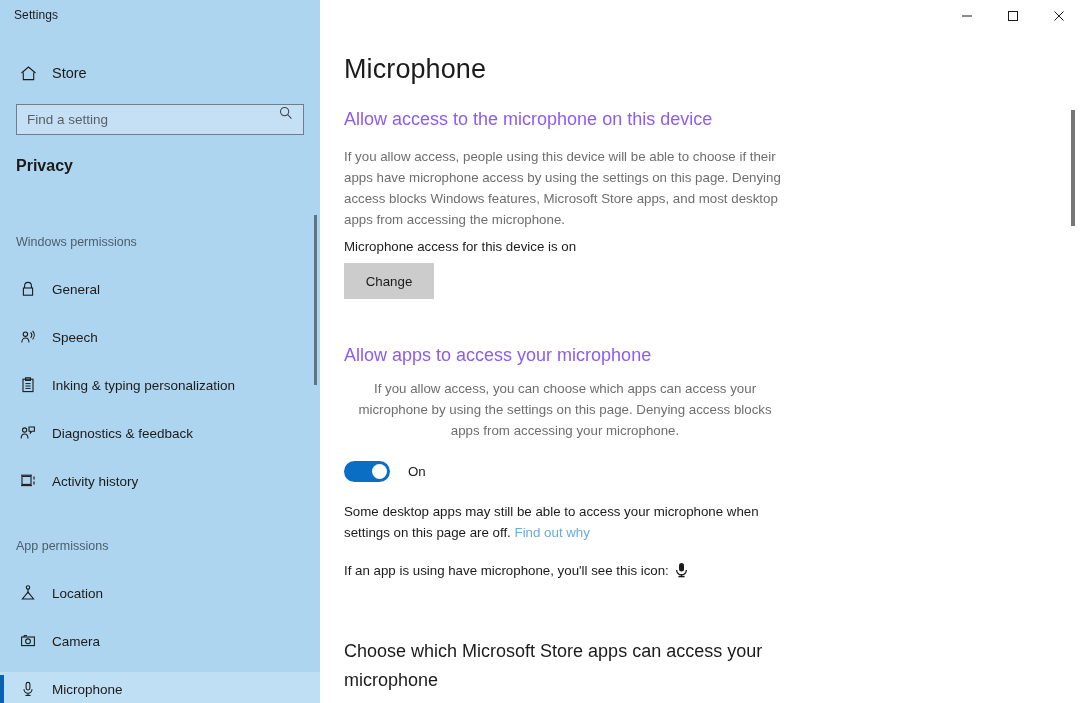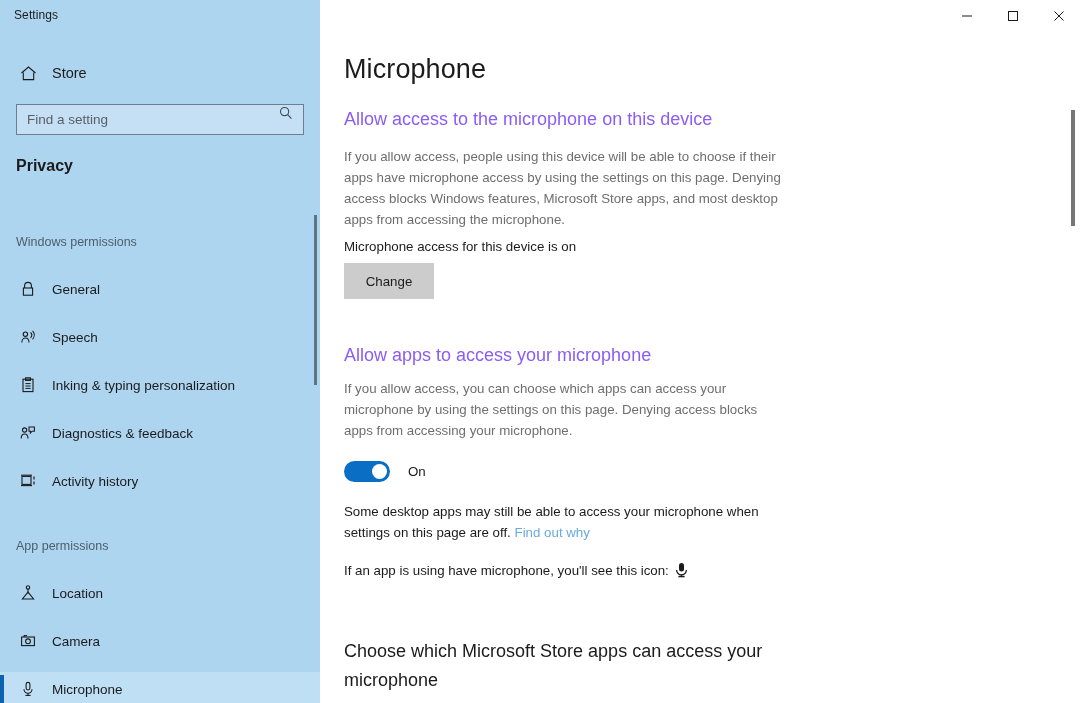--- a/index.html
+++ b/index.html
@@ -422,21 +422,21 @@
     <div class="h2" style="top:109px;">Allow access to the microphone on this device</div>
 
     <div class="body-text" style="top:146px; width:442px;">If you allow access, people using this device will be able to choose if their apps have microphone access by using the settings on this page. Denying access blocks Windows features, Microsoft Store apps, and most desktop apps from accessing the microphone.</div>
 
     <div class="plain-text" style="top:236px;">Microphone access for this device is on</div>
 
     <button class="btn" style="top:263px;">Change</button>
 
     <div class="h2" style="top:345px;">Allow apps to access your microphone</div>
 
-    <div class="body-text" style="top:378px; width:442px;">If you allow access, you can choose which apps can access your microphone by using the settings on this page. Denying access blocks apps from accessing your microphone.</div>
+    <div class="body-text" style="top:378px; width:442px;text-align:center;">If you allow access, you can choose which apps can access your microphone by using the settings on this page. Denying access blocks apps from accessing your microphone.</div>
 
     <div class="toggle-row" style="top:461px;">
       <div class="toggle">
         <span class="knob"></span>
       </div>
       <span class="toggle-label">On</span>
     </div>
 
     <div class="plain-text" style="top:501px; width:440px;">
       <span>Some desktop apps may still be able to access your microphone when settings on this page are off.</span>

